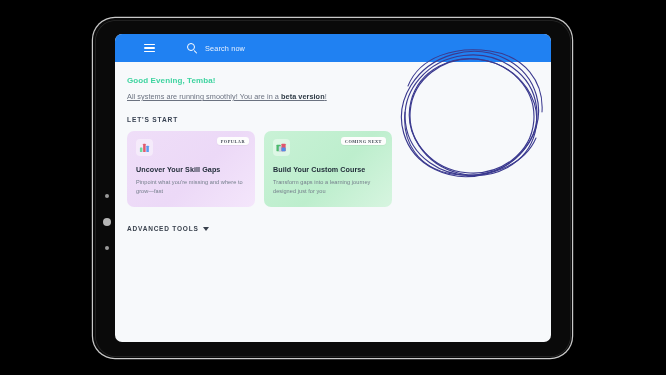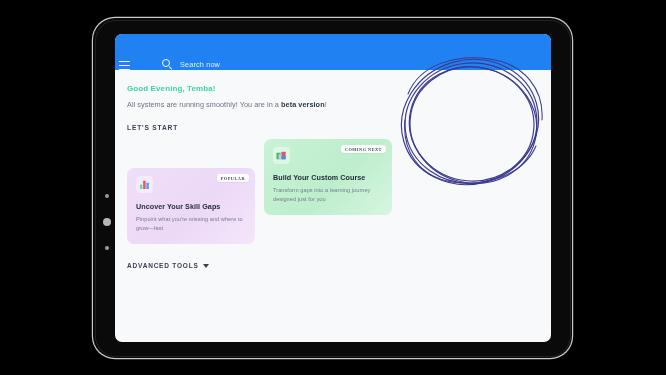--- a/index.html
+++ b/index.html
@@ -47,24 +47,24 @@
     position:absolute;
     left:22px; top:16px;
     width:436px; height:308px;
     background:#f7f9fb;
     border-radius:7px;
     overflow:hidden;
   }
 
   
   #app-bar{
-    height:36px;
+    height:28px;
     background:#2081f2;
-    display:flex; align-items:flex-end;
-    padding-left:4px;
+    display:flex; align-items:center;
+    padding-left:29px;
     gap:12px;
   }
   #hamburger-icon{
     width:11px; height:9px;
     display:flex; flex-direction:column; justify-content:space-between;
     cursor:pointer;
   }
   #hamburger-icon span{ display:block; height:1.4px; background:#fff; border-radius:1px; }
   #search-area{ display:flex; align-items:center; gap:7px; margin-left:20px; cursor:text; }
   #search-icon{ width:11px; height:11px; position:relative; }
@@ -83,41 +83,41 @@
   }
 
   
   #content{ padding:14px 0 0 12px; position:relative; }
 
   #greeting{
     color:#3fd4a0; font-size:8px; font-weight:bold;
     letter-spacing:.1px; margin-bottom:7px;
   }
   #subtitle{
-    color:#6b7280; font-size:7.3px; letter-spacing:.05px; margin-bottom:15px;
+    color:#6b7280; font-size:7.3px; letter-spacing:.05px; margin-bottom:15px;text-decoration:underline;
   }
   #subtitle b{ color:#2f3b46; font-weight:bold; }
 
   #section-label{
     color:#374151; font-size:6.6px; font-weight:bold;
     letter-spacing:.85px; margin-bottom:8px;
   }
 
   
   #cards{ display:flex; gap:9px; }
   .card{
     width:128px; height:76px;
     border-radius:7px;
     position:relative;
     padding:8px 9px;
     overflow:hidden;
     cursor:pointer;
   }
   .card.blue  { background:linear-gradient(135deg,#d4e4fb 0%,#cfe0fa 50%,#dfe9fc 100%); }
-  .card.purple{ background:linear-gradient(135deg,#efdef8 0%,#ecd9f7 55%,#f4e6fb 100%);margin-top:29px; }
+  .card.purple{ background:linear-gradient(135deg,#efdef8 0%,#ecd9f7 55%,#f4e6fb 100%); }
   .card.green { background:linear-gradient(135deg,#c9f2d6 0%,#bdeecd 55%,#d7f5e0 100%); }
 
   .badge{
     position:absolute; right:6px; top:6px;
     background:#fdfdfd;
     border-radius:3px;
     padding:1.6px 4px;
     font-size:4.3px; font-weight:bold;
     letter-spacing:.5px;
     color:#3f4753;

